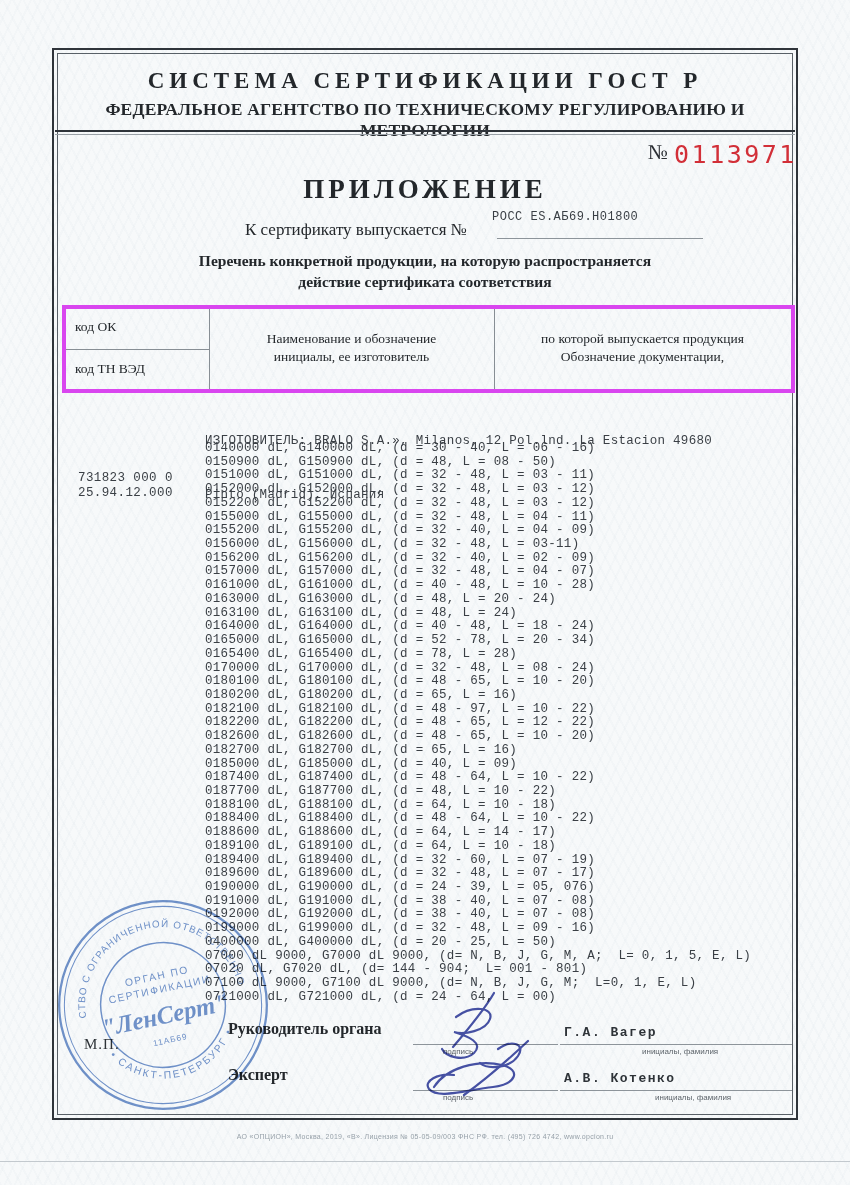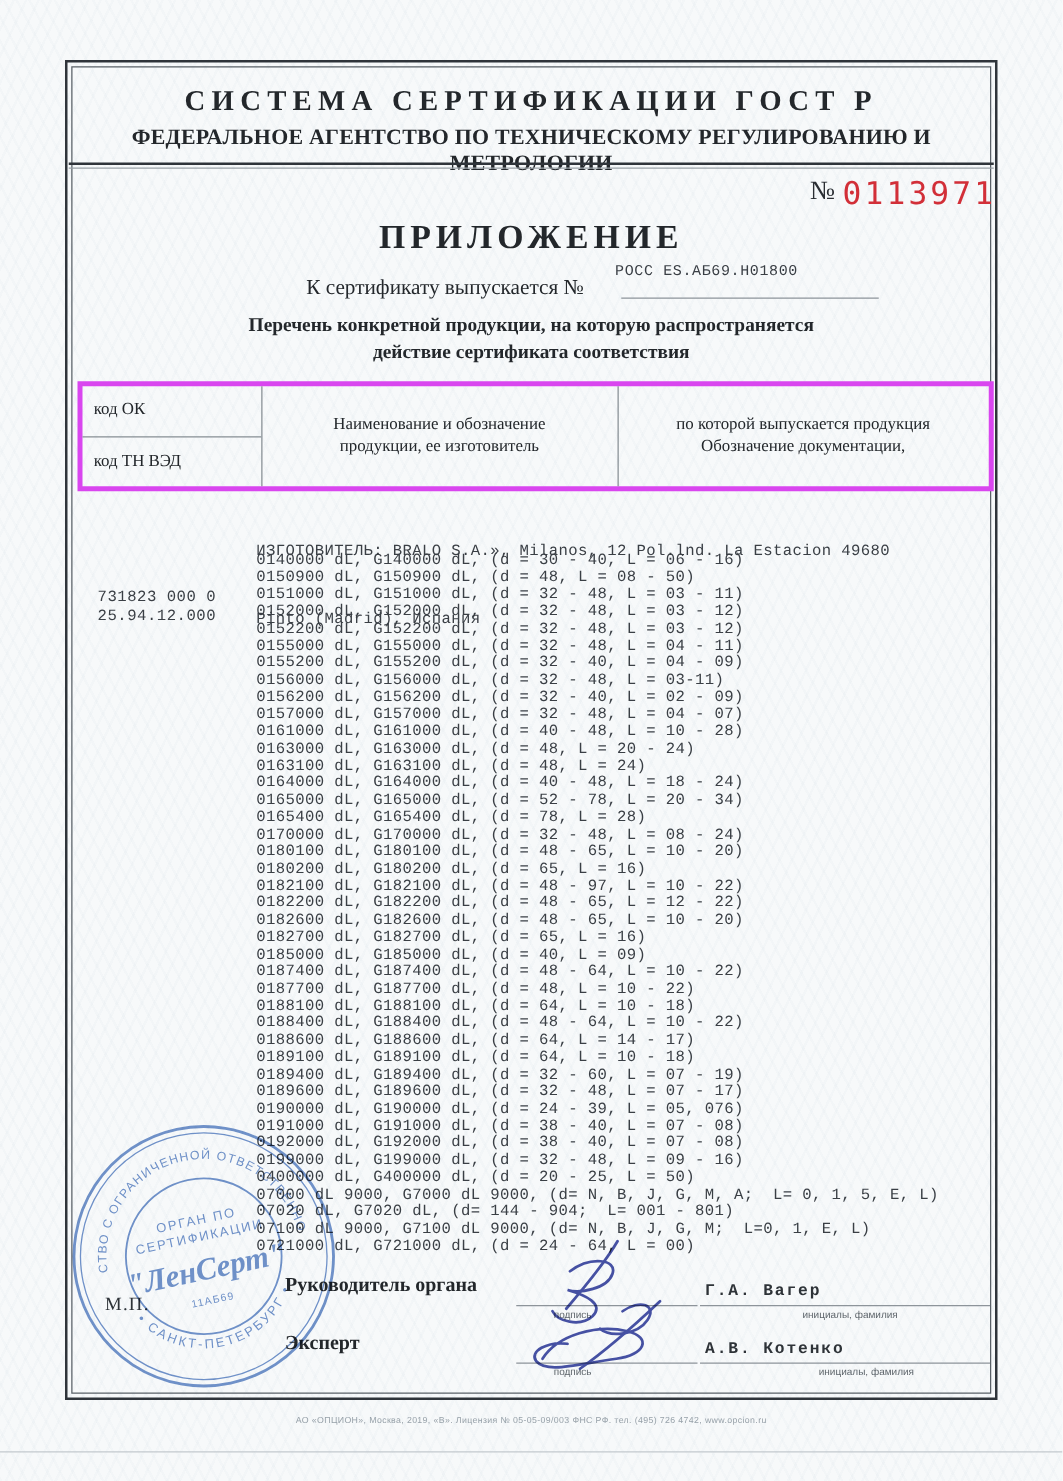--- a/index.html
+++ b/index.html
@@ -94,21 +94,21 @@
 <div class="abs subtitle2">действие сертификата соответствия</div>
 
 <div class="abs htable">
   <div class="v1"></div>
   <div class="v2"></div>
   <div class="h1"></div>
   <div class="c1a">код ОК</div>
   <div class="c1b">код ТН ВЭД</div>
   <div class="c2">
     <div>Наименование и обозначение</div>
-    <div>продукции, ее изготовитель</div>
+    <div>инициалы, ее изготовитель</div>
   </div>
   <div class="c3">
     <div>по которой выпускается продукция</div>
     <div>Обозначение документации,</div>
   </div>
 </div>
 
 <div class="abs mfr mono">
   <div>ИЗГОТОВИТЕЛЬ: BRALO S.A.», Milanos, 12 Pol.lnd. La Estacion 49680</div>
   <div>Pinto (Madrid), Испания</div>

